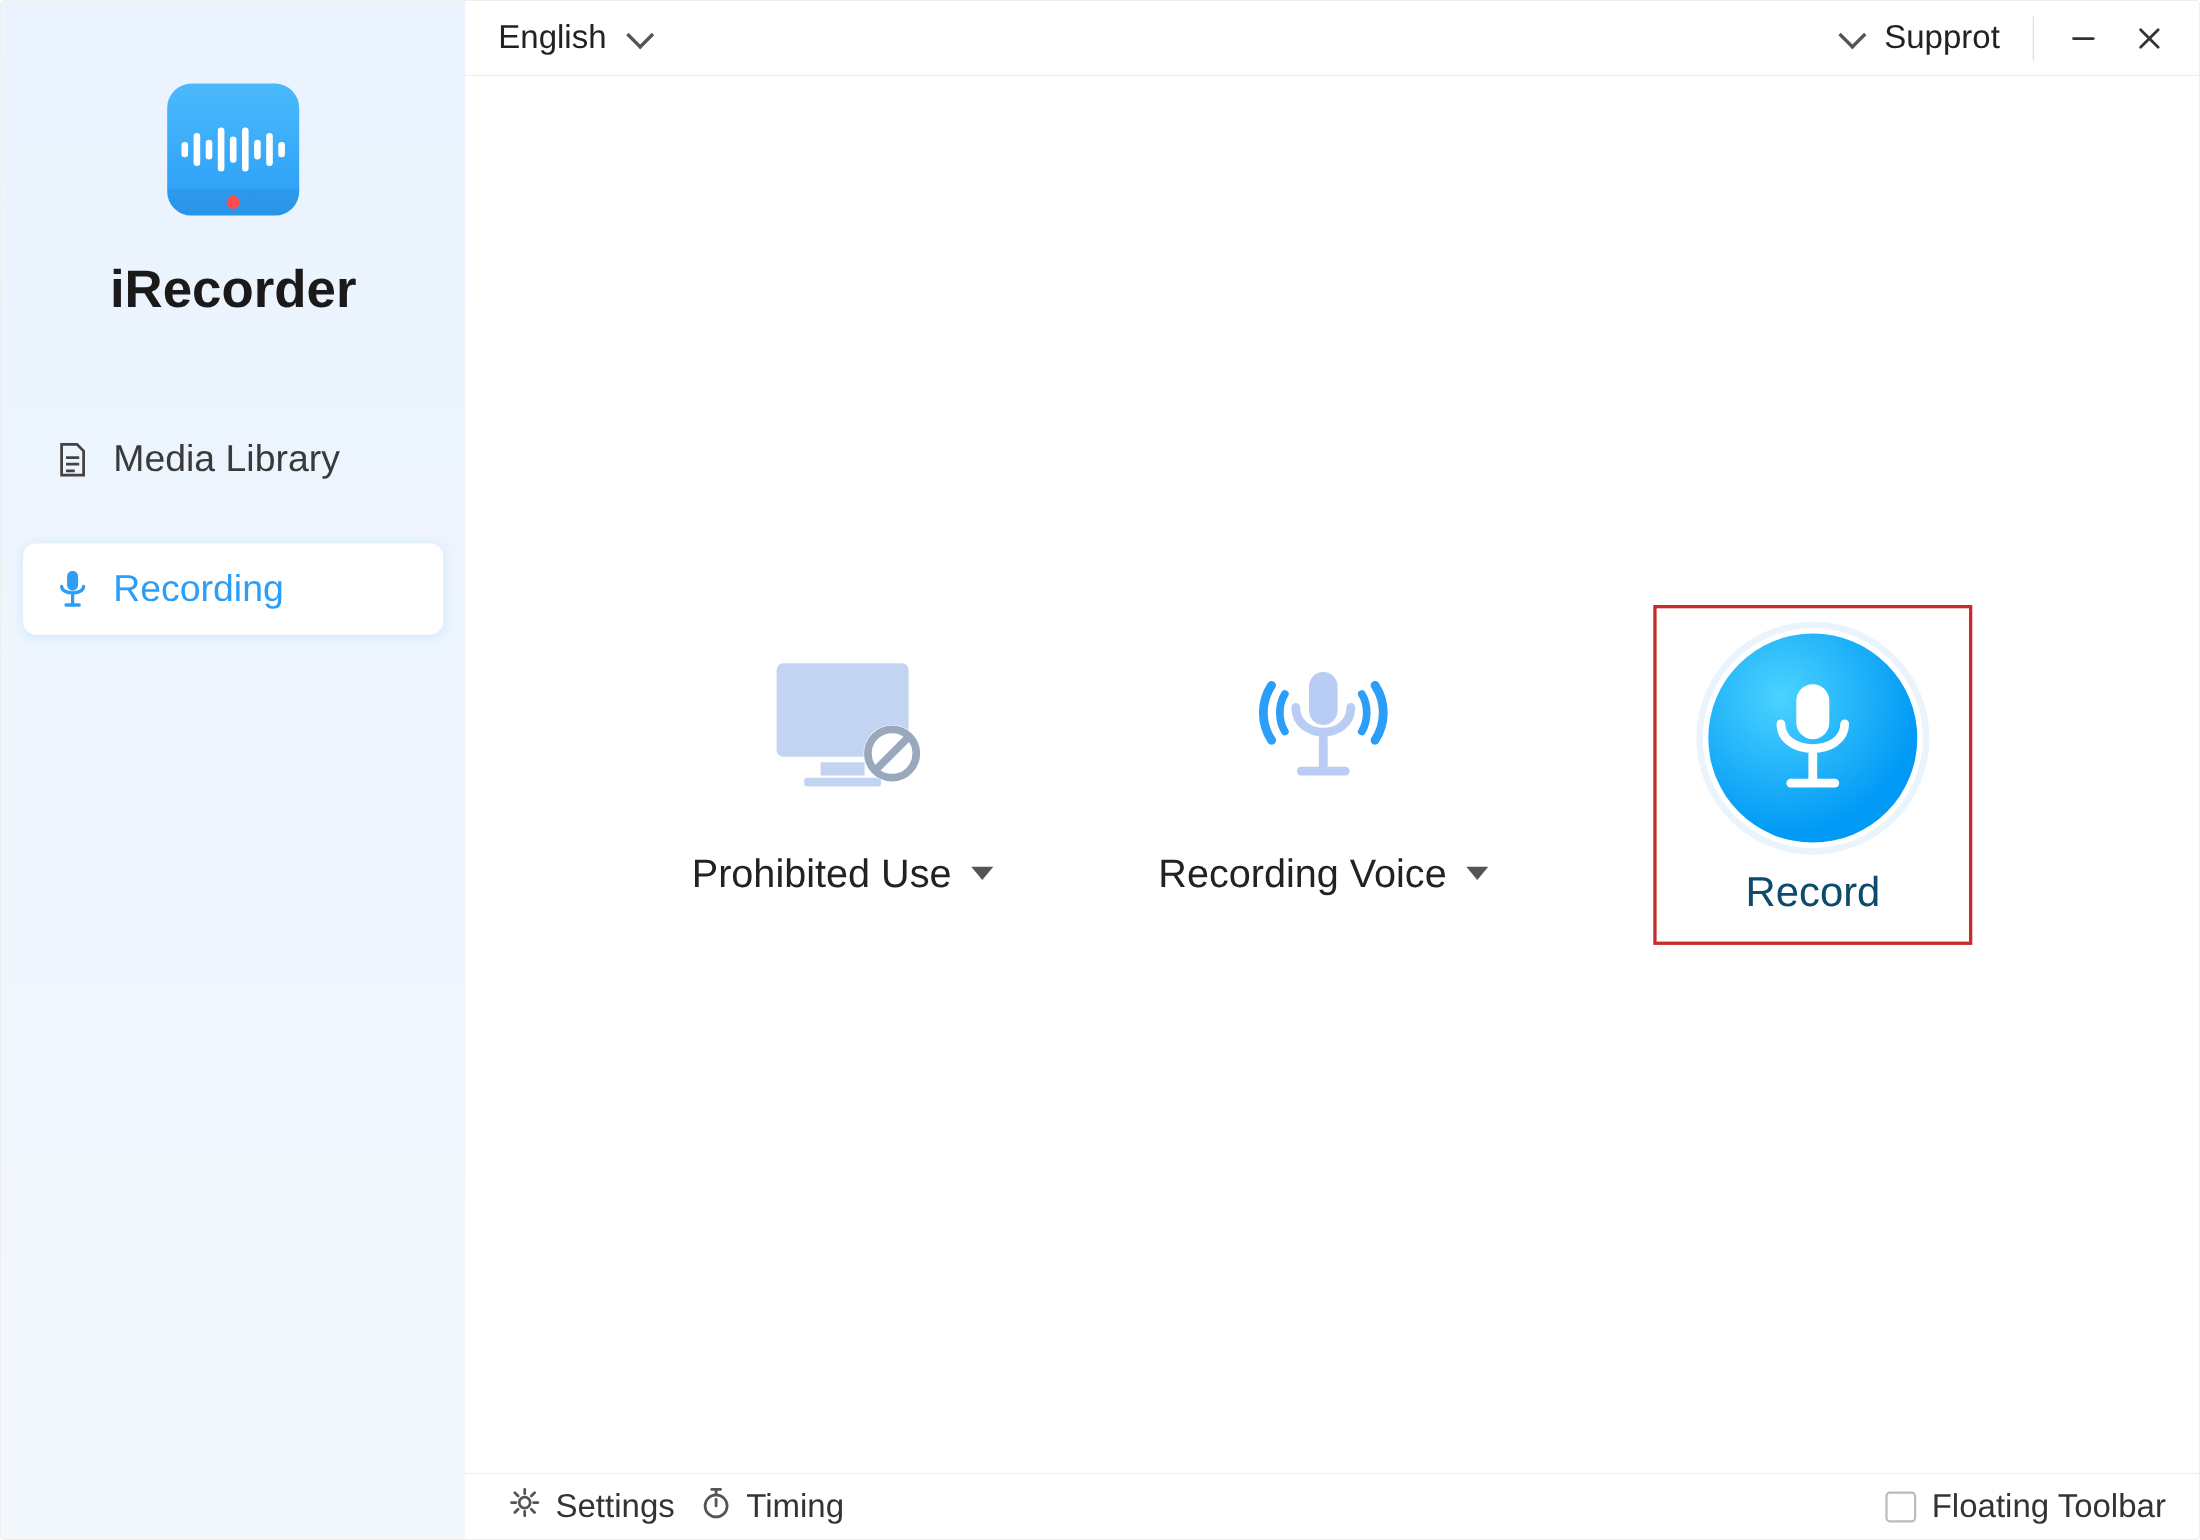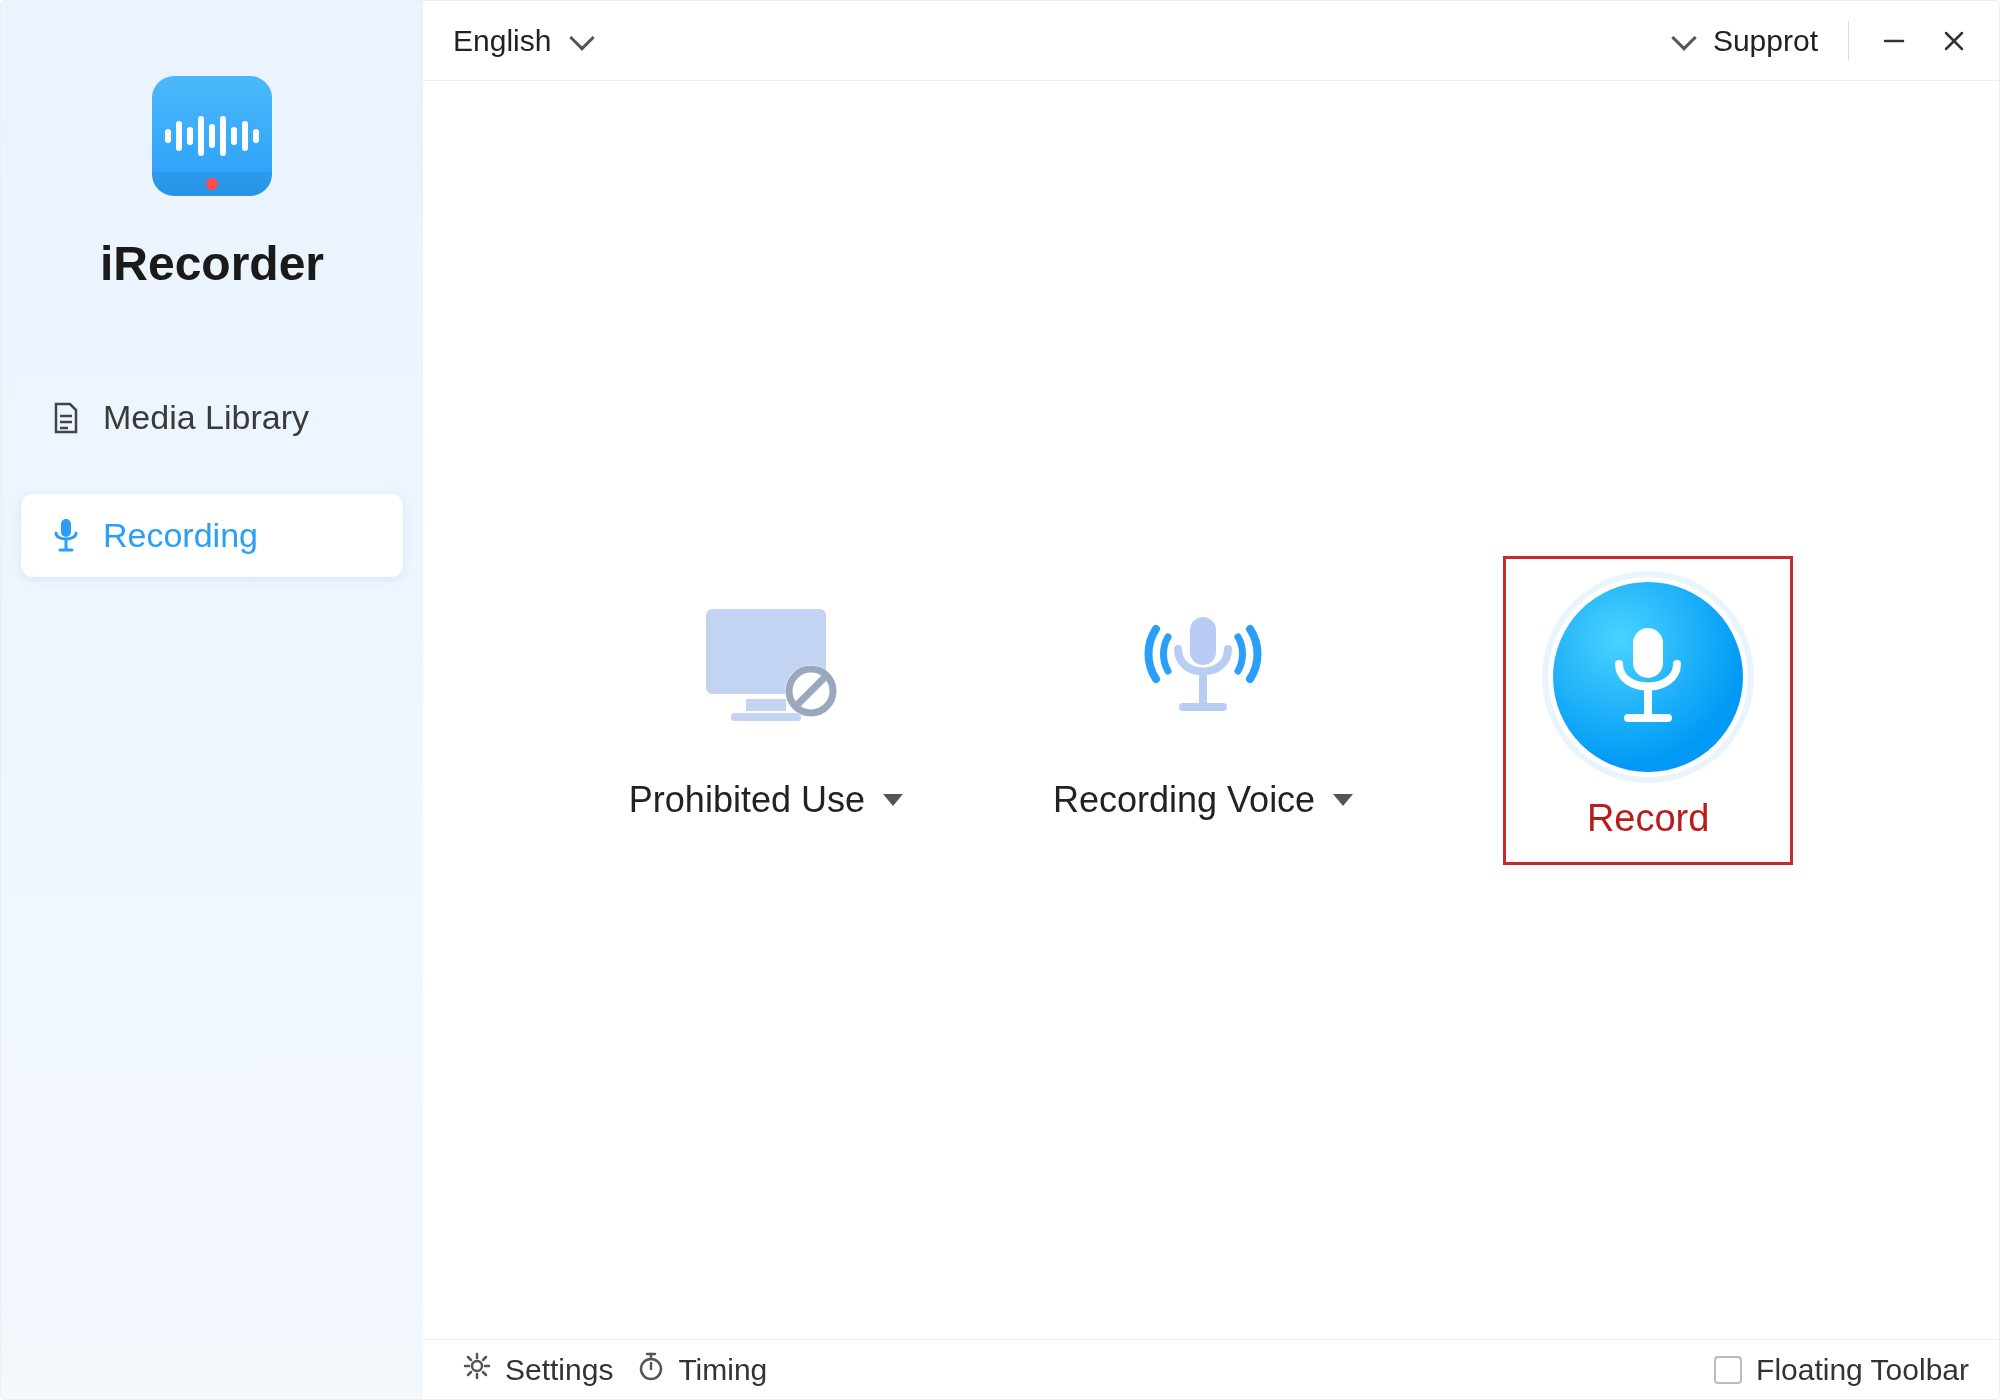--- a/index.html
+++ b/index.html
@@ -93,21 +93,21 @@
   .nav-item .icon { width: 30px; display:flex; justify-content:center; }
 
   
   .main {
     flex: 1;
     display: flex;
     flex-direction: column;
     position: relative;
   }
   .topbar {
-    height: 80px;
+    height: 68px;
     border-bottom: 1px solid #eee;
     display: flex;
     align-items: center;
     padding: 0 30px;
     font-size: 30px;
     color: #222;
   }
   .lang-select {
     display: flex; align-items: center; gap: 22px;
     cursor: pointer;
@@ -181,21 +181,21 @@
     background: #fff;
     box-shadow: 0 0 0 6px #eaf4fd;
     display:flex;align-items:center;justify-content:center;
   }
   .record-circle {
     width: 190px; height:190px;
     border-radius:50%;
     background: radial-gradient(circle at 35% 30%, #4bd3ff 0%, #0099f5 70%);
     display:flex;align-items:center;justify-content:center;
   }
-  .record-label { font-size: 38px; color:#b91c1c; }
+  .record-label { font-size: 38px; color:#0c4a6e; }
 
   
   .footer {
     height: 60px;
     border-top: 1px solid #eee;
     display:flex;
     align-items:center;
     padding: 0 30px 0 40px;
     font-size: 30px;
     color: #333;

